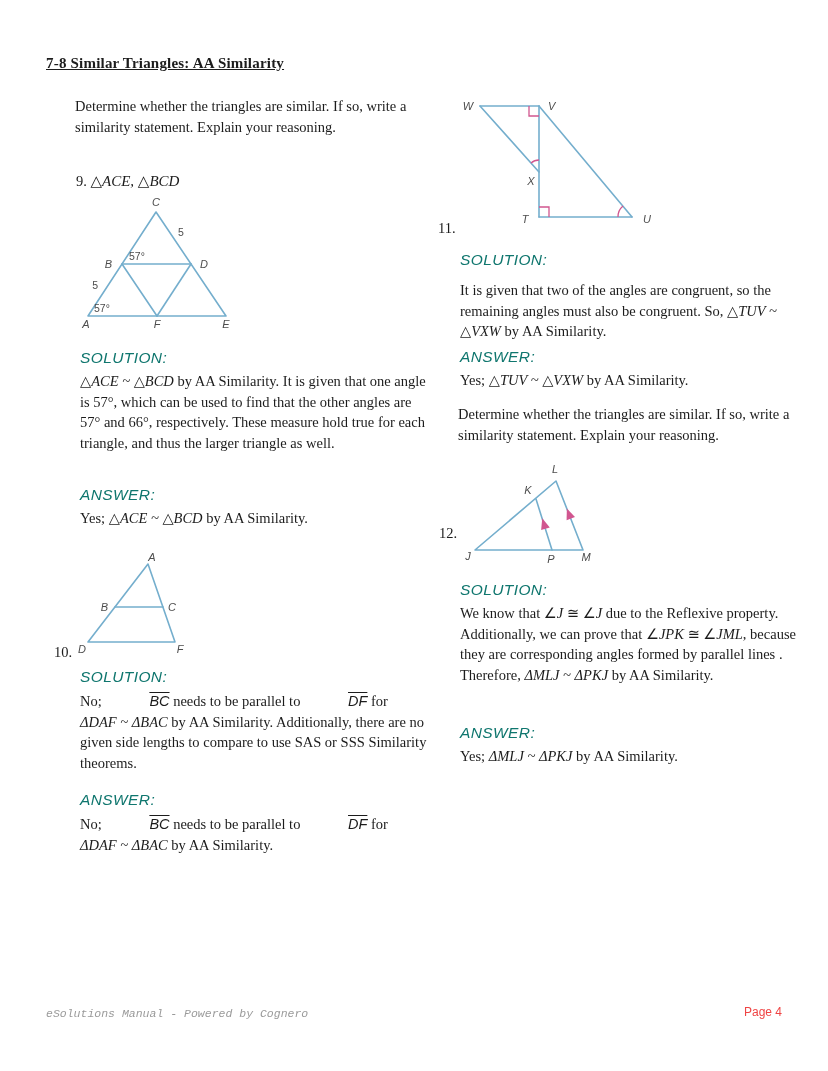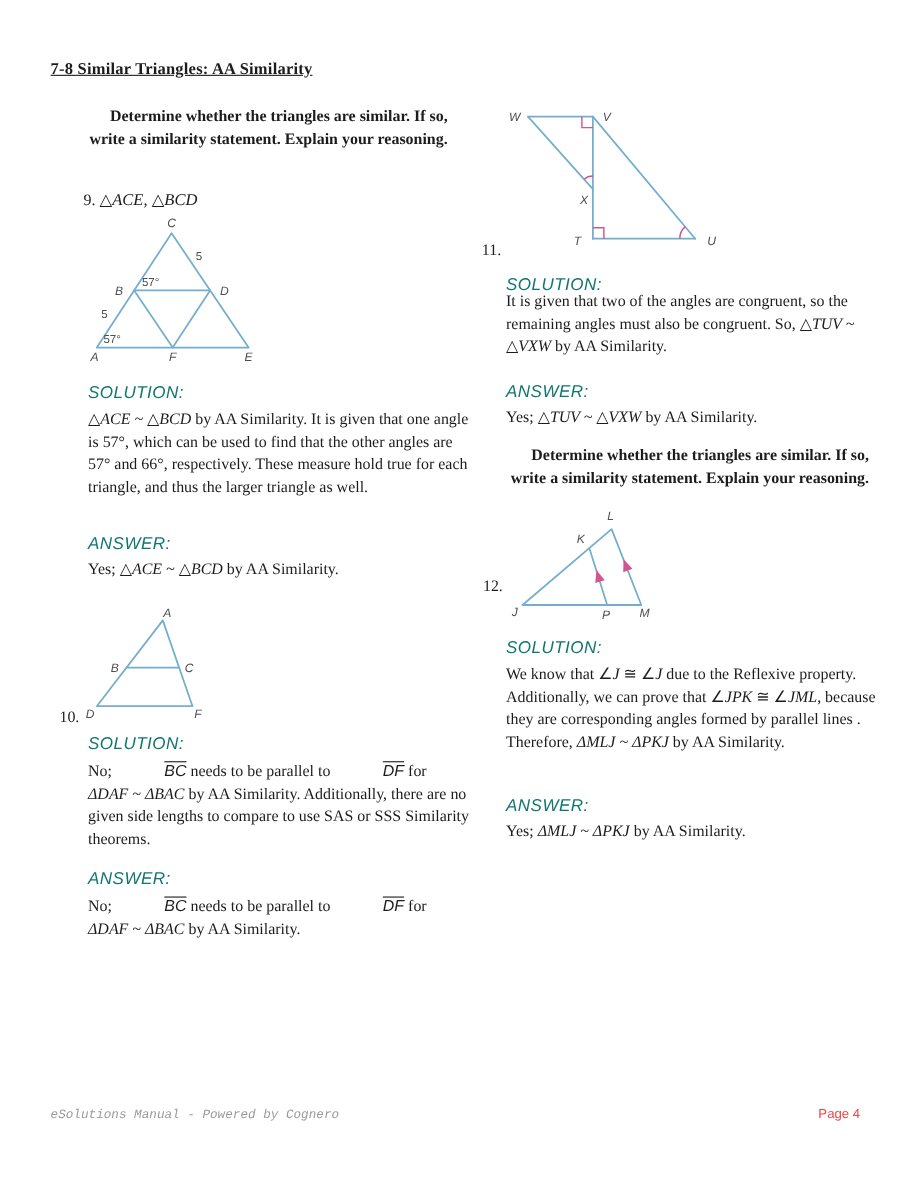--- a/index.html
+++ b/index.html
@@ -5,21 +5,21 @@
   html,body{margin:0;padding:0;}
   body{
     width:828px;height:1071px;position:relative;background:#ffffff;
     font-family:"Liberation Serif",serif;color:#1c1c1c;overflow:hidden;
   }
   .abs{position:absolute;}
   .title{
     font-size:15px;font-weight:bold;text-decoration:underline;
     font-family:"Liberation Serif",serif;letter-spacing:0.2px;
   }
-  .instr{font-weight:bold;font-size:14.5px;line-height:20.5px;text-align:right;}
+  .instr{font-weight:normal;font-size:14.5px;line-height:20.5px;}
   .body-text{font-size:14.5px;line-height:20.5px;}
   .sa-label{
     font-family:"Liberation Sans",sans-serif;font-style:italic;
     font-size:15.5px;letter-spacing:0.4px;color:#0f766e;
   }
   .num{font-size:14.5px;}
   .m{font-style:italic;font-family:"Liberation Serif","DejaVu Sans",serif;}
   .ol{font-style:italic;text-decoration:overline;font-family:Liberation Sans, sans-serif;margin-left:44px;}
   .given{font-size:14.5px;}
   .given .m{font-size:15px;}
@@ -100,21 +100,21 @@
   <path class="accent" d="M163,125 A14,14 0 0 1 168,114"></path>
   <text x="13" y="18" text-anchor="middle">W</text>
   <text x="93" y="18" text-anchor="start">V</text>
   <text x="76" y="93" text-anchor="middle">X</text>
   <text x="70" y="131" text-anchor="middle">T</text>
   <text x="192" y="131" text-anchor="middle">U</text>
 </svg>
 <p class="abs num" style="left:438px;top:220px;margin:0;">11.</p>
 
 <p class="abs sa-label" style="left:460px;top:251px;margin:0;">SOLUTION:</p>
-<p class="abs body-text" style="left:460px;top:264px;width:340px;margin:0;"><span>It is given that two of the angles are congruent, so the remaining angles must also be congruent. So, </span><span class="m">△TUV ~ △VXW</span><span> by AA Similarity.</span></p>
+<p class="abs body-text" style="left:460px;top:280px;width:340px;margin:0;"><span>It is given that two of the angles are congruent, so the remaining angles must also be congruent. So, </span><span class="m">△TUV ~ △VXW</span><span> by AA Similarity.</span></p>
 
 <p class="abs sa-label" style="left:460px;top:348px;margin:0;">ANSWER:</p>
 <p class="abs body-text" style="left:460px;top:370px;width:340px;margin:0;"><span>Yes; </span><span class="m">△TUV ~ △VXW</span><span> by AA Similarity.</span></p>
 
 <p class="abs instr" style="left:458px;top:404px;width:332px;margin:0;">Determine whether the triangles are similar. If so, write a similarity statement. Explain your reasoning.</p>
 
 <svg class="abs fig" style="left:458px;top:462px;" width="140" height="104" viewBox="0 0 140 104">
   <path class="side" d="M17,88 L98,19 L125,88 Z"></path>
   <line class="side" x1="78" y1="37" x2="94" y2="88"></line>
   <g transform="translate(86,62) rotate(-17)">

